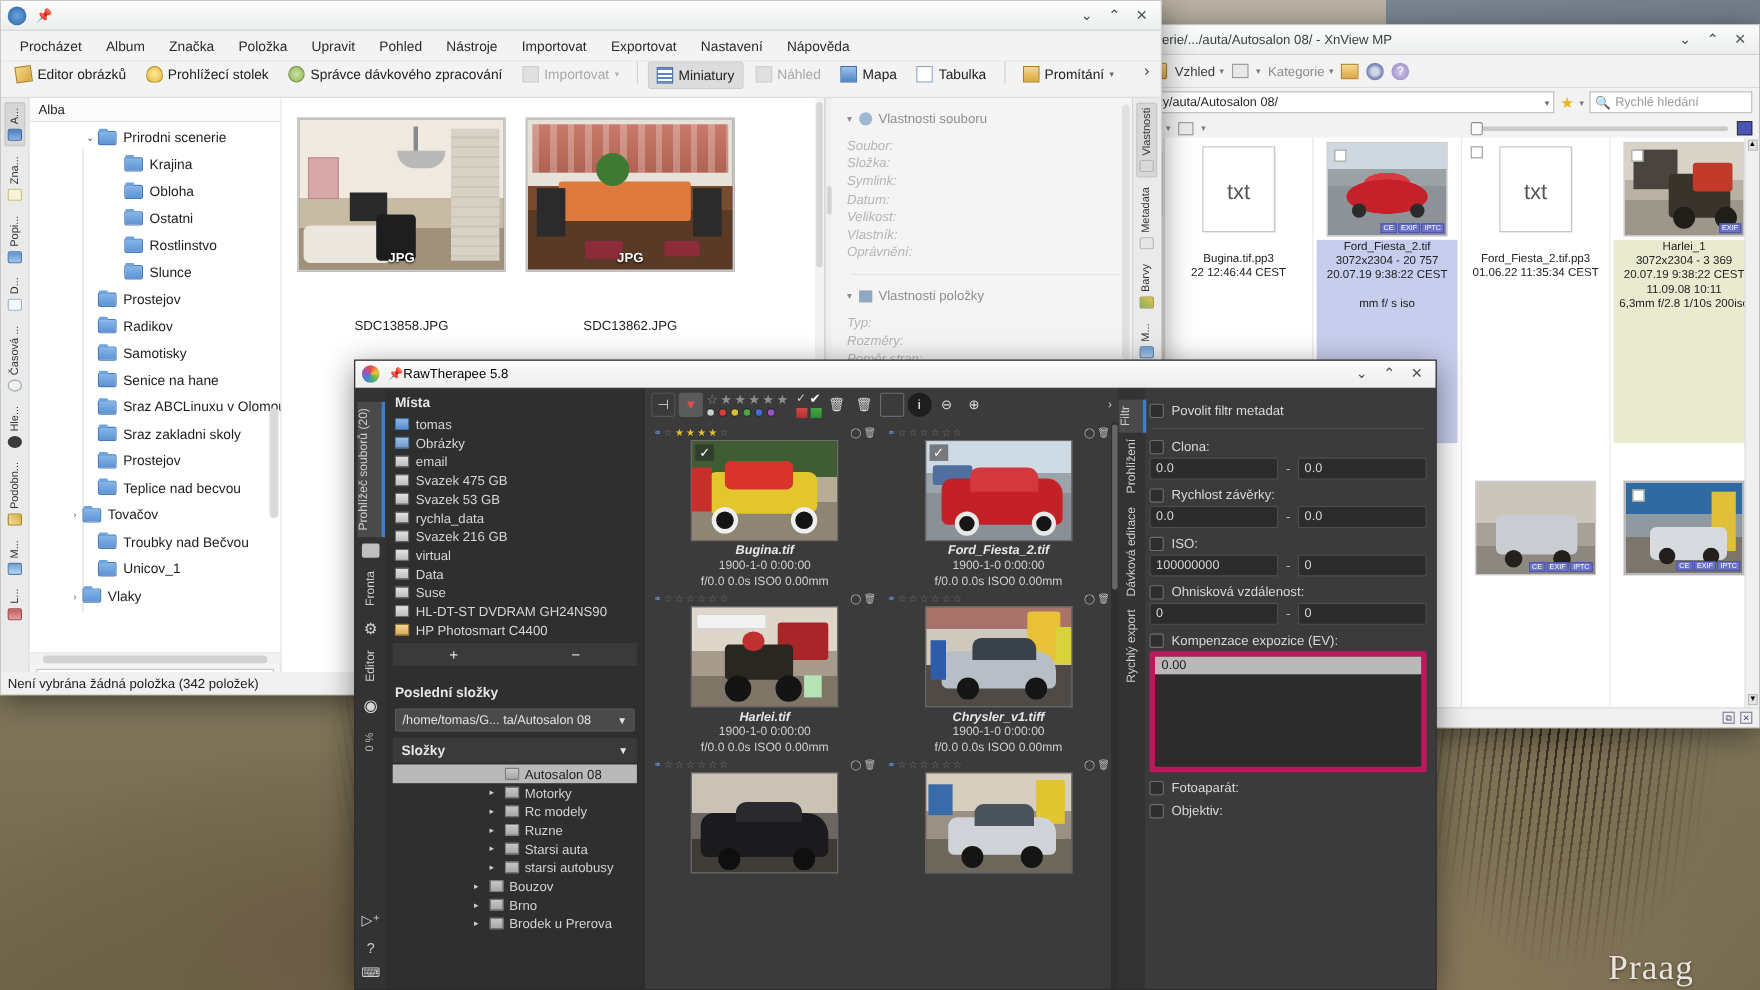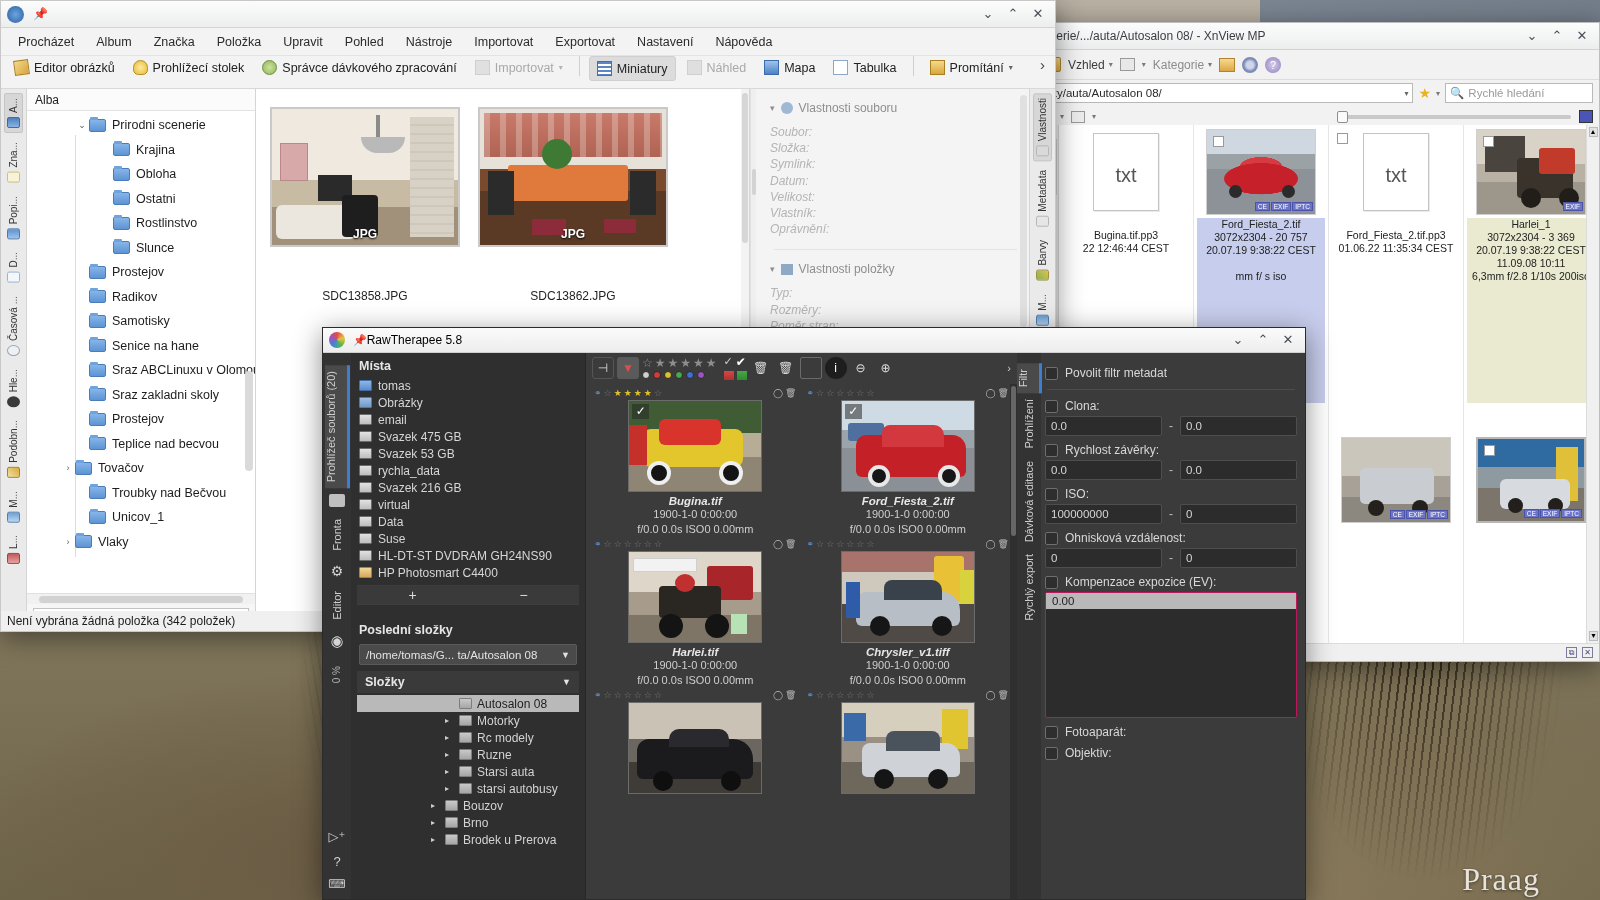--- a/index.html
+++ b/index.html
@@ -158,21 +158,21 @@
   .rthumb{ width:134px; height:92px; background:#555; border:1px solid #6b6b6b; position:relative; overflow:hidden;}
   .rthumb .tick{ position:absolute; left:3px; top:3px; width:17px; height:15px; background:rgba(40,40,40,.55); color:#fff; font-size:12px; text-align:center; line-height:15px;}
   .rname{ font-style:italic; font-weight:bold; color:#e7e7e7; font-size:11.5px; margin-top:3px;}
   .rinfo{ color:#cfcfcf; font-size:11px; line-height:15px;}
   #rt-right{ width:288px; background:#3b3b3b; display:flex;}
   #rt-right-inner{ flex:1; padding:6px 8px 0 4px;}
   .rchk{ display:flex; align-items:center; gap:7px; color:#d8d8d8; font-size:12px; margin:7px 0 3px;}
   .cbox{ width:13px; height:13px; background:#2e2e2e; border:1px solid #6e6e6e; border-radius:2px; flex:0 0 auto;}
   .rrow{ display:flex; align-items:center; gap:7px;}
   .rfield{ flex:1; height:20px; background:#2c2c2c; border:1px solid #4e4e4e; border-radius:2px; color:#d6d6d6; font-size:11.5px; display:flex; align-items:center; padding:0 5px;}
-  .rlist{ background:#2c2c2c; border:1px solid #be185d; border-radius:2px; height:126px;}
+  .rlist{ background:#2c2c2c; border:5px solid #be185d; border-radius:2px; height:110px;}
   .rlist .litem{ background:#b9b9b9; color:#1d1d1d; font-size:11.5px; padding:2px 6px;}
   .rsep{ height:1px; background:#4d4d4d; margin:9px 2px;}
   .rt-pct{ color:#b3b3b3; font-size:10px;}
 
   .photo{ position:absolute; inset:0; }
 </style>
 </head>
 <body>
 
 <div id="desktop">

